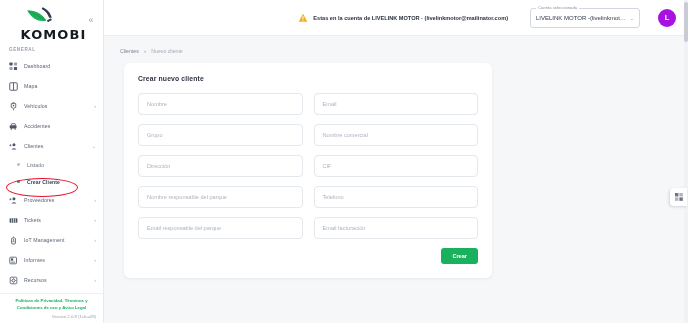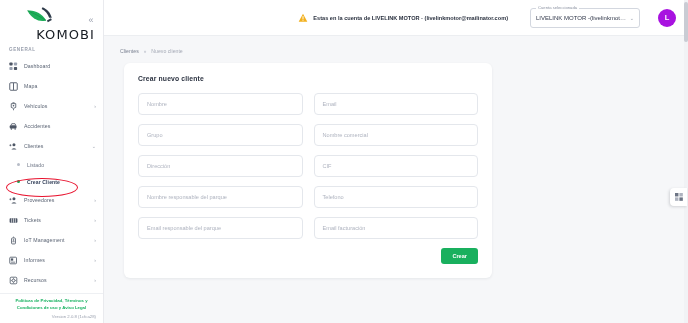--- a/index.html
+++ b/index.html
@@ -20,22 +20,22 @@
     position: relative;
     flex: 0 0 104px;
   }
   .logo-area {
     padding: 6px 8px 2px 8px;
     position: relative;
     height: 44px;
   }
   .logo-mark { width: 30px; height: 20px; margin-left: 16px; }
   .logo-word {
-    font-size: 13px; font-weight: 400; letter-spacing: 1.1px;
-    color: #161b22; margin-top: 1px; text-align: right; padding-left: 4px;
+    font-size: 13px; font-weight: 700; letter-spacing: 1.1px;
+    color: #161b22; margin-top: 1px; text-align: center; padding-left: 4px;
     font-family: "DejaVu Sans", sans-serif;
   }
   .collapse-btn {
     position: absolute; right: 6px; top: 14px;
     width: 12px; height: 12px; color: #9aa0ae; font-size: 9px;
     display: flex; align-items: center; justify-content: center;
     cursor: pointer;
   }
   .section-label {
     font-size: 4.6px; font-weight: 700; letter-spacing: .6px;

